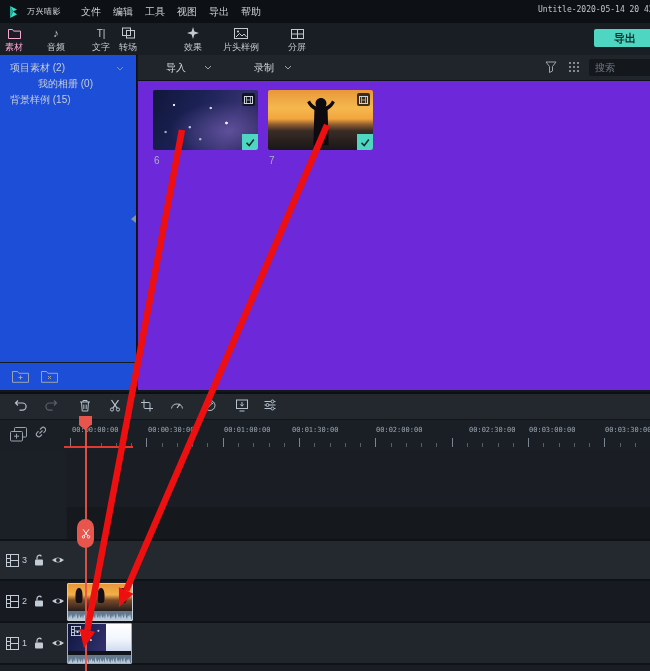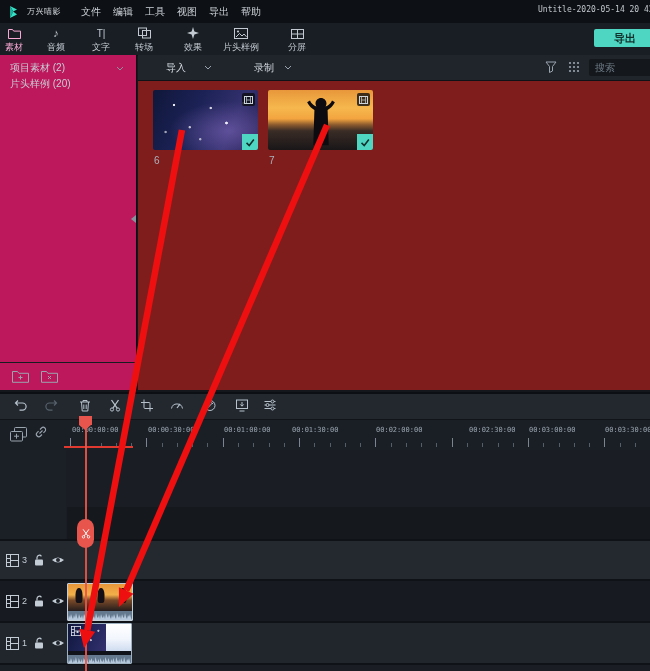--- a/index.html
+++ b/index.html
@@ -27,33 +27,33 @@
   .tab .tlabel{font-size:9px;white-space:nowrap;}
   .tab.active{color:#f9a8d4;}
   .tab.active::after{content:"";position:absolute;left:50%;transform:translateX(-50%);
        bottom:-4px;width:26px;height:2px;background:#4fd6c3;}
   .tab .ticon{height:13px;display:flex;align-items:flex-end;justify-content:center;font-size:11px;line-height:11px;}
   .export-btn{position:absolute;left:594px;top:6px;width:62px;height:18px;background:#4fd6c3;
        border-radius:2px;color:#10312c;font-size:11px;font-weight:bold;line-height:18px;
        padding-left:20px;box-sizing:border-box;}
 
   
-  .sidebar{position:absolute;left:0;top:55px;width:137px;height:335px;background:#be185d;
+  .sidebar{position:absolute;left:0;top:55px;width:137px;height:335px;background:#1d4ed8;
            border-right:1px solid #0c0f13;box-sizing:border-box;}
   .side-item{position:relative;height:14px;line-height:14px;font-size:10px;color:#c6cdd4;
              margin-top:2px;white-space:nowrap;}
   .side-item .lbl{position:absolute;left:10px;}
   .side-item.indent .lbl{left:38px;}
   .side-item.selected .lbl{color:#4fd6c3;border-bottom:1px solid #4fd6c3;padding-bottom:1px;}
   .side-item .chev{position:absolute;right:12px;top:5px;color:#8a939c;}
   .side-foot{position:absolute;left:0;bottom:0;width:100%;height:28px;border-top:1px solid #171c21;
              display:flex;align-items:center;gap:12px;padding-left:12px;box-sizing:border-box;color:#9aa4ae;}
 
   
-  .media{position:absolute;left:138px;top:55px;width:512px;height:335px;background:#7f1d1d;}
+  .media{position:absolute;left:138px;top:55px;width:512px;height:335px;background:#6d28d9;}
   .media-toolbar{position:absolute;left:0;top:0;width:100%;height:25px;background:#20252c;
                  border-bottom:1px solid #0f1317;}
   .mt-btn{position:absolute;top:0;height:25px;line-height:25px;font-size:10px;color:#d3d9df;}
   .mt-chev{position:absolute;top:10px;color:#9aa4ae;}
   .search{position:absolute;left:451px;top:4px;width:195px;height:17px;background:#14181d;
           border:none;border-radius:2px;color:#aab3bc;font-size:10px;padding:0 6px;box-sizing:border-box;
           font-family:inherit;outline:none;}
   .search::placeholder{color:#6e7a85;}
   .thumb{position:absolute;top:35px;width:105px;height:60px;border-radius:2px;overflow:hidden;}
   .thumb .film-badge{position:absolute;right:3px;top:3px;width:13px;height:13px;background:rgba(10,12,16,.78);
@@ -161,21 +161,21 @@
       <span class="tlabel">素材</span>
     </div>
     <div class="tab" style="left:56px">
       <span class="ticon">♪</span>
       <span class="tlabel">音频</span>
     </div>
     <div class="tab" style="left:101px">
       <span class="ticon" style="font-size:10px;">T|</span>
       <span class="tlabel">文字</span>
     </div>
-    <div class="tab" style="left:144px">
+    <div class="tab" style="left:128px">
       <span class="ticon">
           <svg width="13" height="12" viewBox="0 0 13 12">
             <rect x=".5" y="1" width="8" height="7.5" fill="none" stroke="currentColor"></rect>
             <rect x="4.5" y="3.5" width="8" height="7.5" fill="none" stroke="currentColor"></rect>
           </svg>
         </span>
       <span class="tlabel">转场</span>
     </div>
     <div class="tab" style="left:193px">
       <span class="ticon">
@@ -210,22 +210,25 @@
   <div class="sidebar">
     <div style="height:4px"></div>
     <div class="side-item">
       <span class="lbl">项目素材 (2)</span>
       <span class="chev">
           <svg width="8" height="5" viewBox="0 0 8 5">
             <path d="M1 1 L4 4 L7 1" fill="none" stroke="currentColor"></path>
           </svg>
         </span>
     </div>
+    <div class="side-item indent">
+      <span class="lbl">我的相册 (0)</span>
+    </div>
     <div class="side-item">
-      <span class="lbl">片头样例 (20)</span>
+      <span class="lbl">背景样例 (15)</span>
     </div>
     <div class="side-foot">
       <span>
           <svg width="17" height="13" viewBox="0 0 17 13">
             <path d="M.5 1.5 h5 l1.4 1.8 H16.5 v9 H.5 Z" fill="none" stroke="currentColor"></path>
             <path d="M6.5 7.5 h4 M8.5 5.5 v4" stroke="currentColor"></path>
           </svg>
         </span>
       <span>
           <svg width="17" height="13" viewBox="0 0 17 13">

